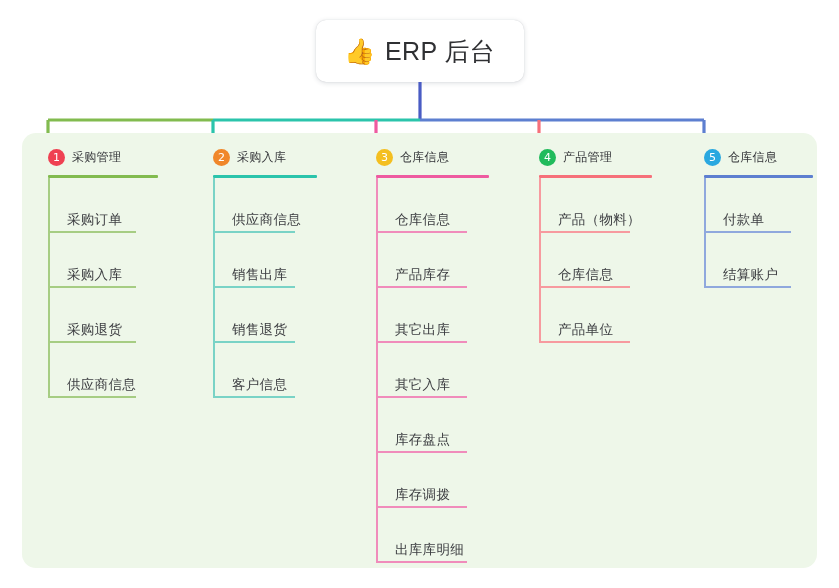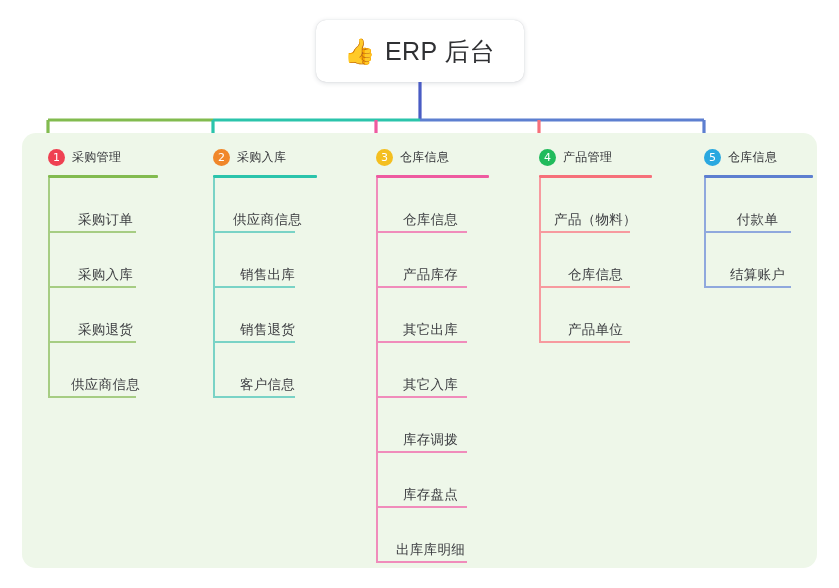--- a/index.html
+++ b/index.html
@@ -119,21 +119,20 @@
     bottom: 0;
     width: 1.6px;
   }
   .leaf {
     position: relative;
     height: 55px;
     box-sizing: border-box;
     padding-left: 12px;
     display: flex;
     align-items: flex-end;
-    justify-content: center;
   }
   .leaf-text {
     font-size: 13.5px;
     color: #3b3c40;
     white-space: nowrap;
     padding: 0 10px 4px 19px;
     letter-spacing: 0.3px;
   }
   .leaf-rule {
     position: absolute;
@@ -239,25 +238,25 @@
           </div>
           <div class="leaf">
             <span class="leaf-text">其它出库</span>
             <div class="leaf-rule" style="background: rgb(240, 140, 187); width: 91px;"></div>
           </div>
           <div class="leaf">
             <span class="leaf-text">其它入库</span>
             <div class="leaf-rule" style="background: rgb(240, 140, 187); width: 91px;"></div>
           </div>
           <div class="leaf">
+            <span class="leaf-text">库存盘点</span>
+            <div class="leaf-rule" style="background: rgb(240, 140, 187); width: 91px;"></div>
+          </div>
+          <div class="leaf">
             <span class="leaf-text">库存调拨</span>
-            <div class="leaf-rule" style="background: rgb(240, 140, 187); width: 91px;"></div>
-          </div>
-          <div class="leaf">
-            <span class="leaf-text">库存盘点</span>
             <div class="leaf-rule" style="background: rgb(240, 140, 187); width: 91px;"></div>
           </div>
           <div class="leaf">
             <span class="leaf-text">出库库明细</span>
             <div class="leaf-rule" style="background: rgb(240, 140, 187); width: 91px;"></div>
           </div>
         </div>
       </div>
       <div class="branch" style="left: 527px; width: 116px;">
         <div class="branch-head">

